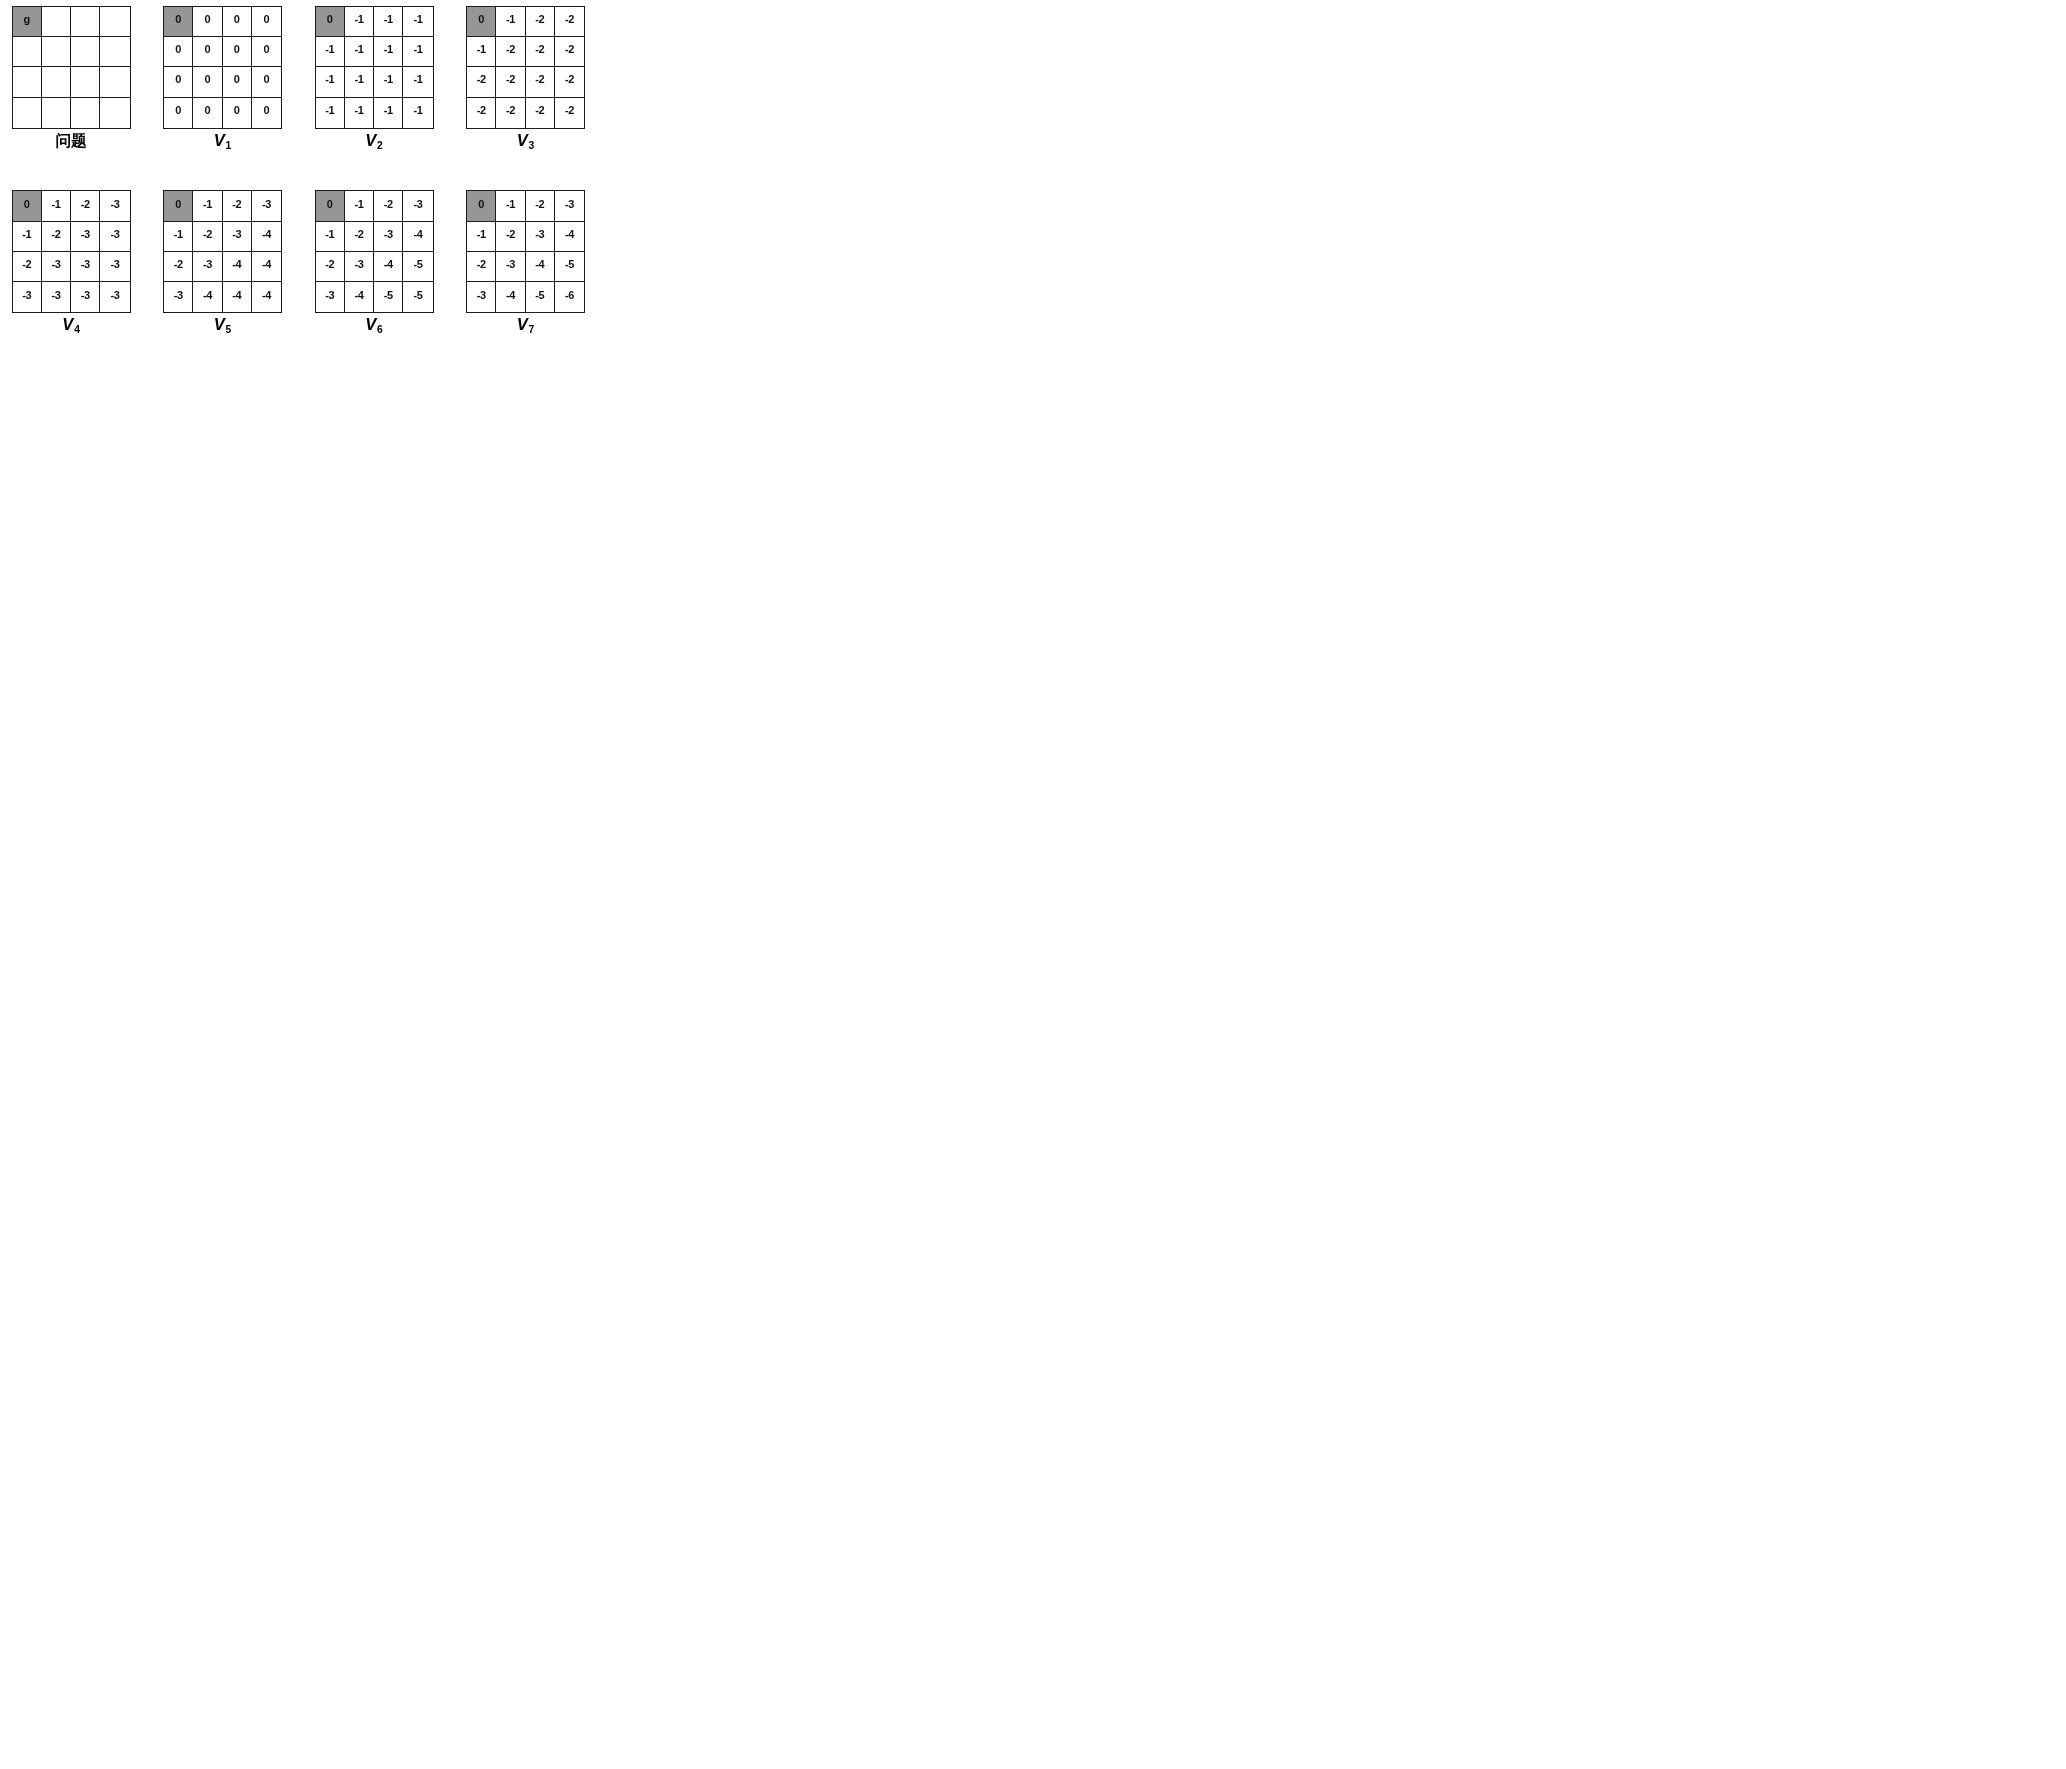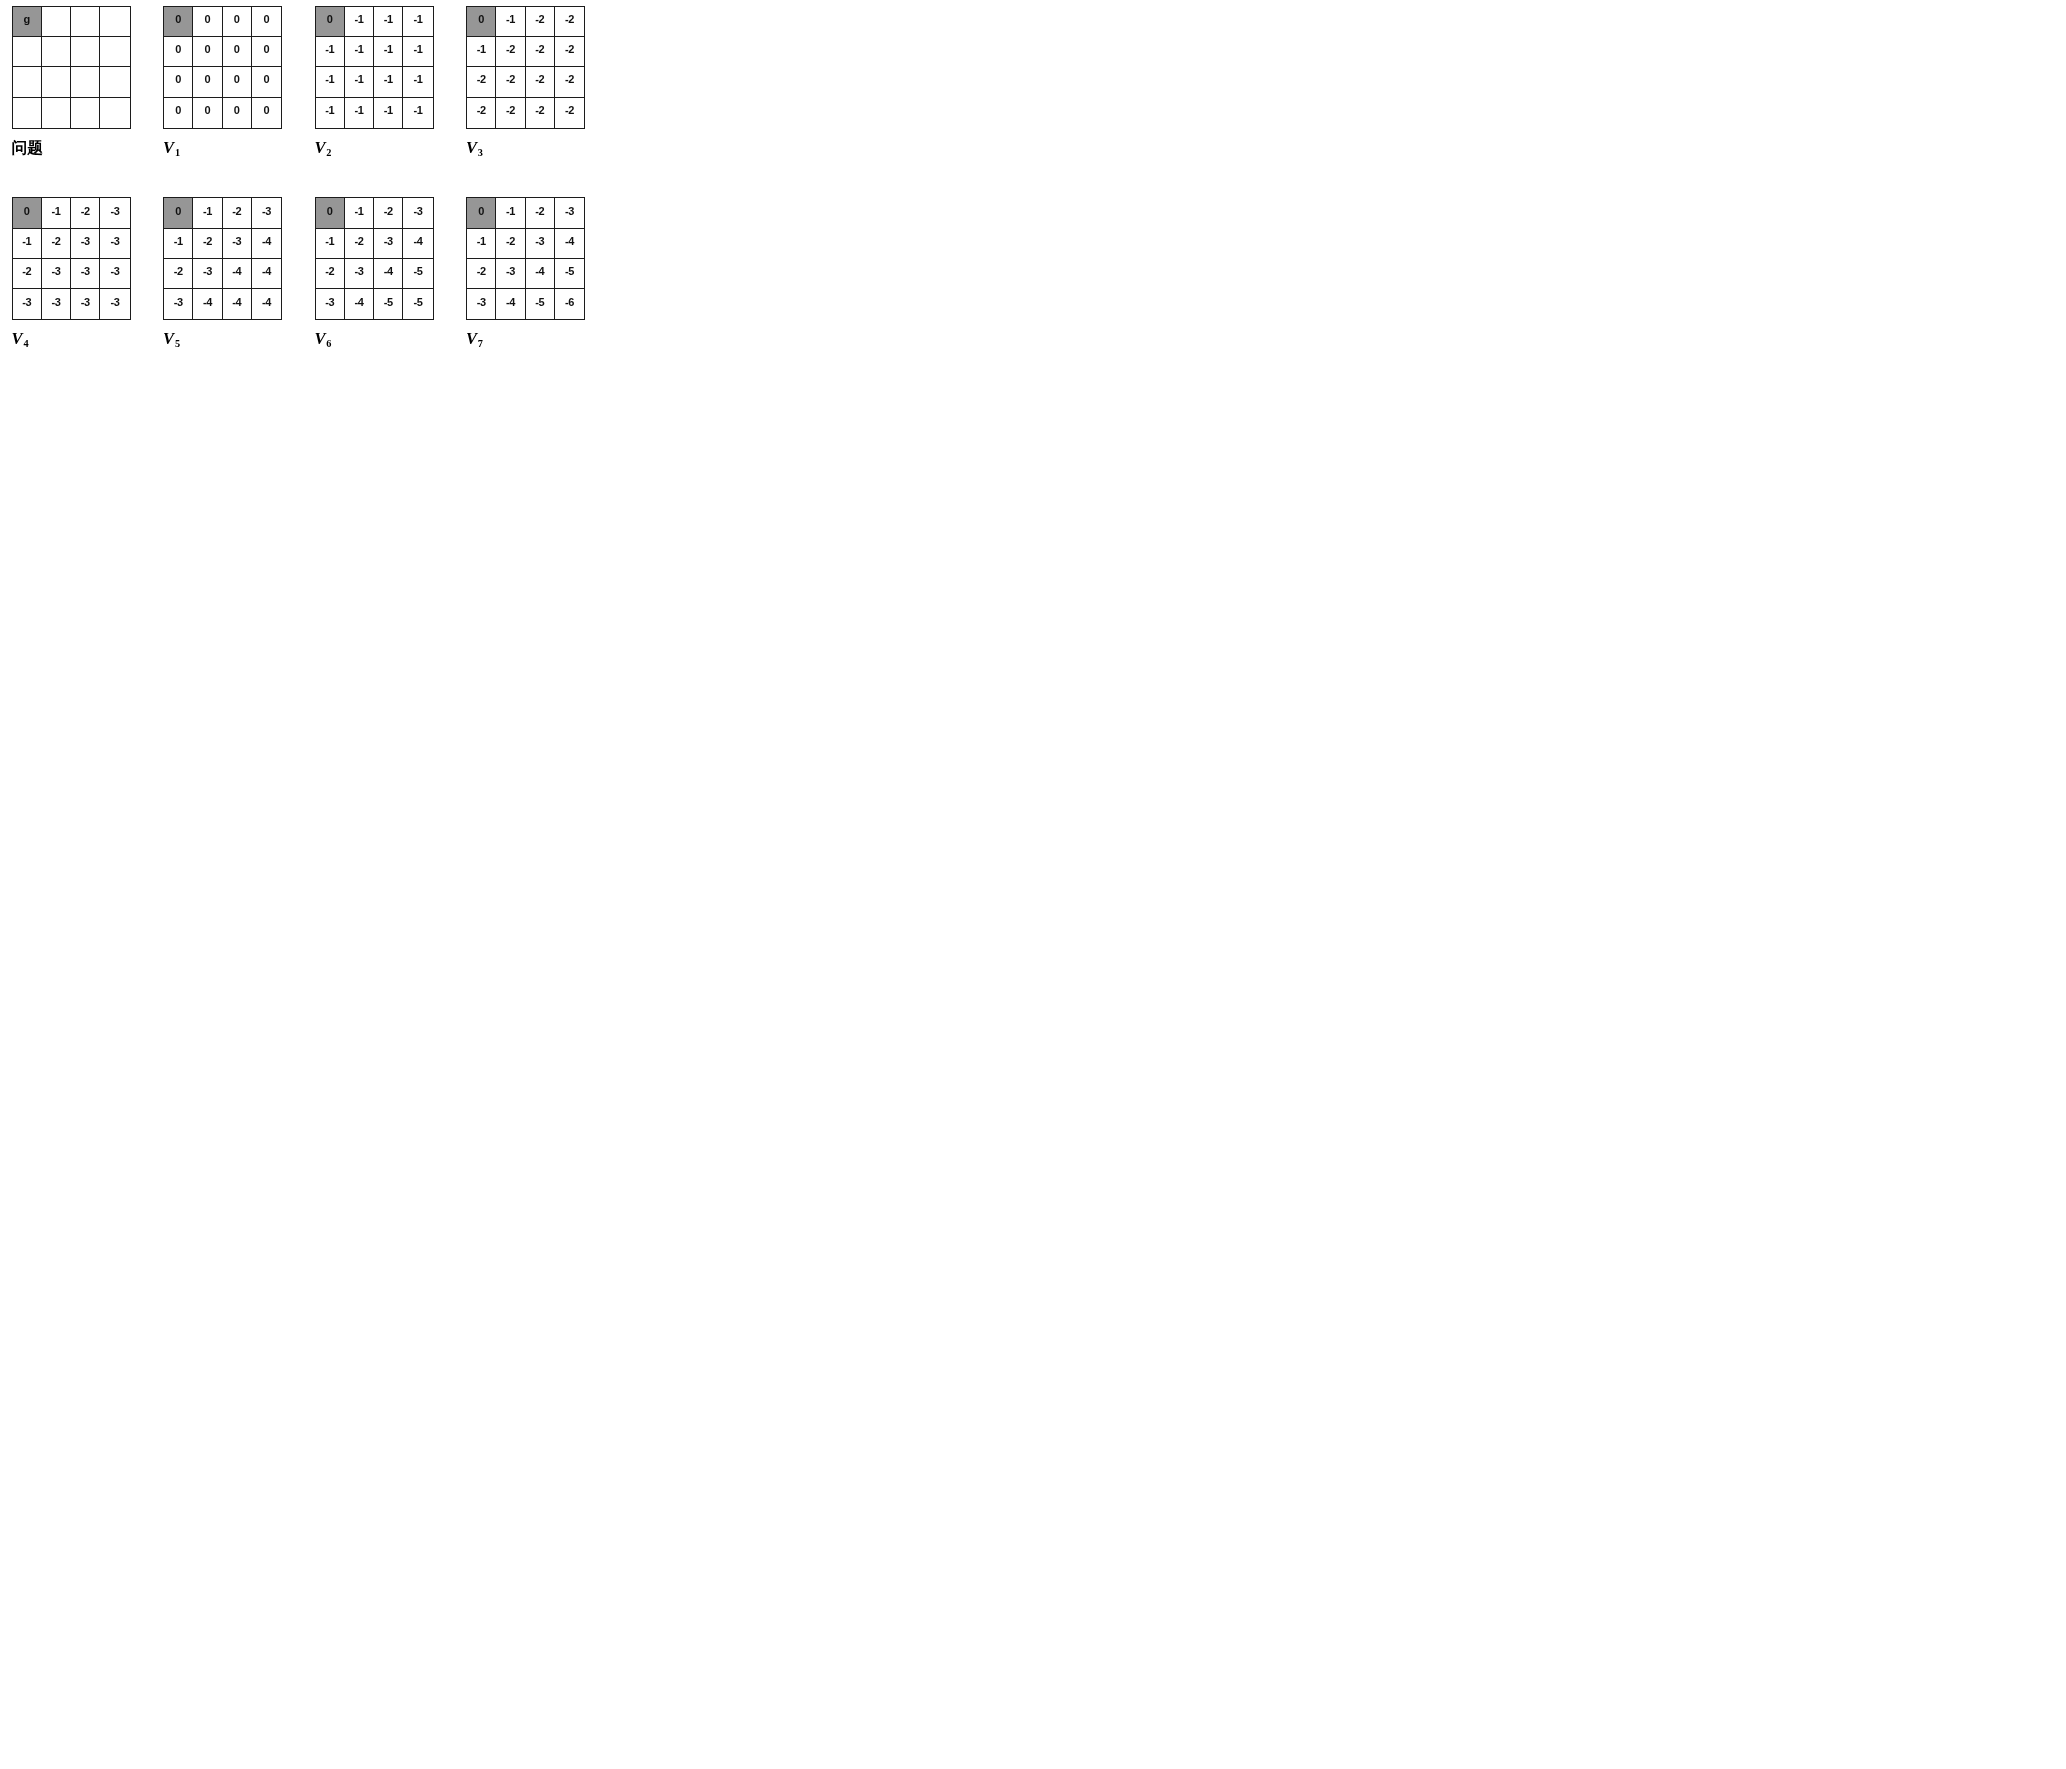--- a/index.html
+++ b/index.html
@@ -46,31 +46,32 @@
     padding-bottom:17%;
     font-size:11px;
     font-weight:600;
     color:var(--txt);
     letter-spacing:-0.4px;
   }
   .cell:nth-child(4n){border-right:none;}
   .cell:nth-child(n+13){border-bottom:none;}
   .cell.goal{background:var(--goal);}
   .panel-label{
-    margin-top:9px;
+    margin-top:2px;
     height:20.7px;
+    text-align:center;
     color:#000;
   }
   .label-cjk{
     font-family:"DejaVu Serif","Liberation Serif",serif;
     font-weight:bold;
     font-size:15.7px;
   }
   .label-v{
-    font-family:Liberation Serif, serif;
+    font-family:Liberation Sans, sans-serif;
     font-weight:bold;
     font-style:italic;
     font-size:16.5px;
   }
   .label-v .vsub{
     font-style:normal;
     font-size:10.3px;
     vertical-align:-0.28em;
     margin-left:0.8px;
   }

